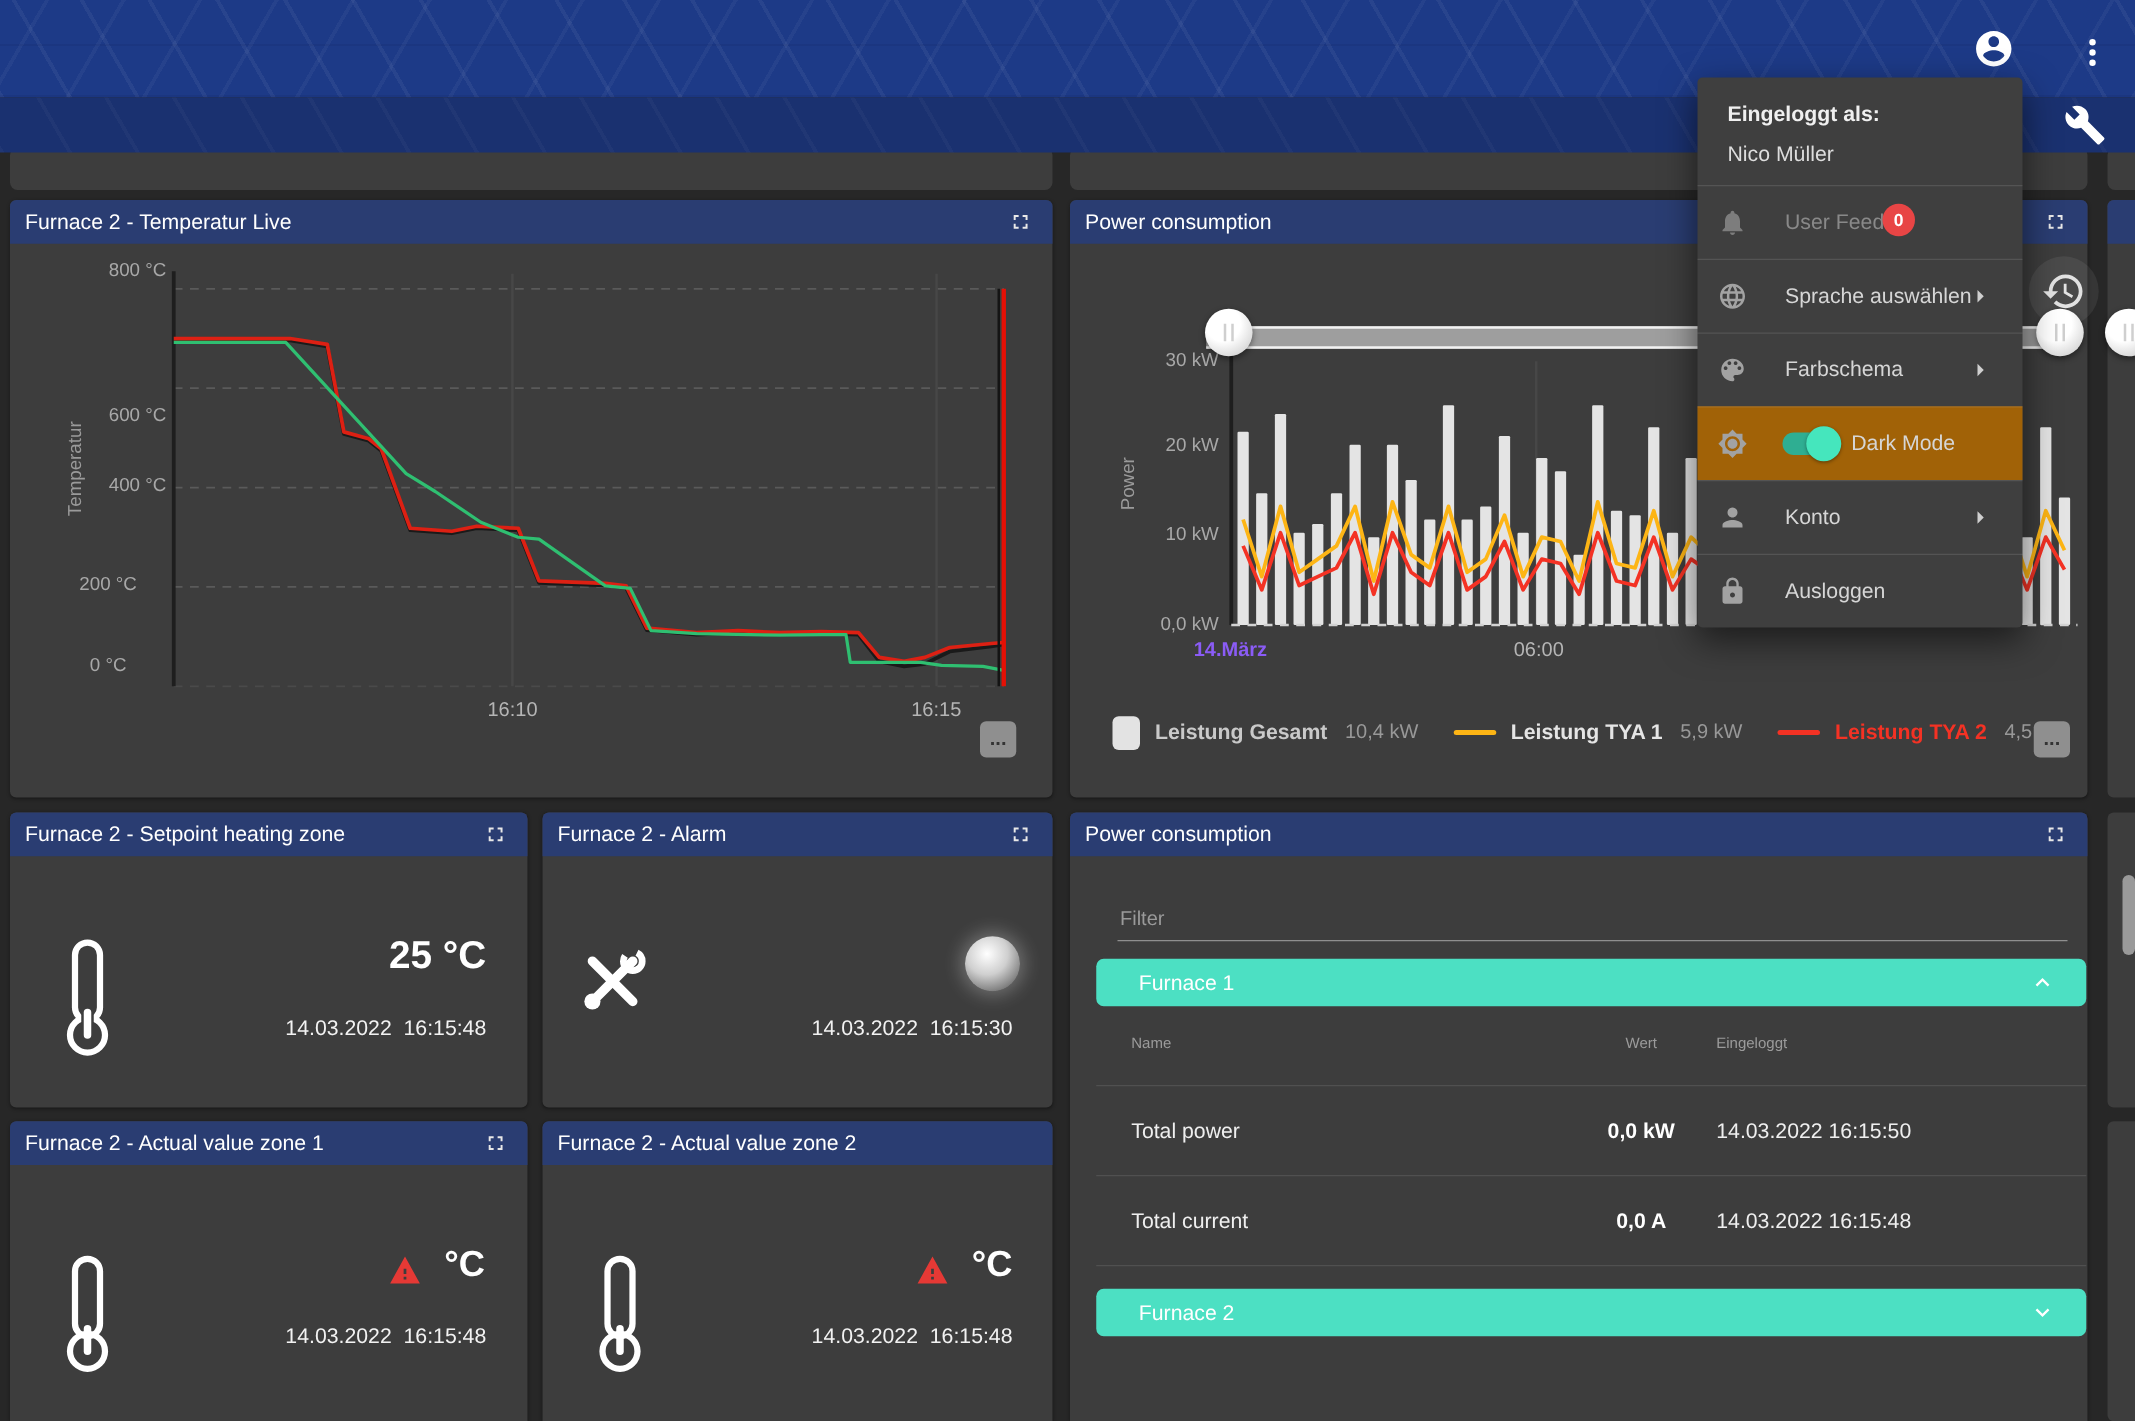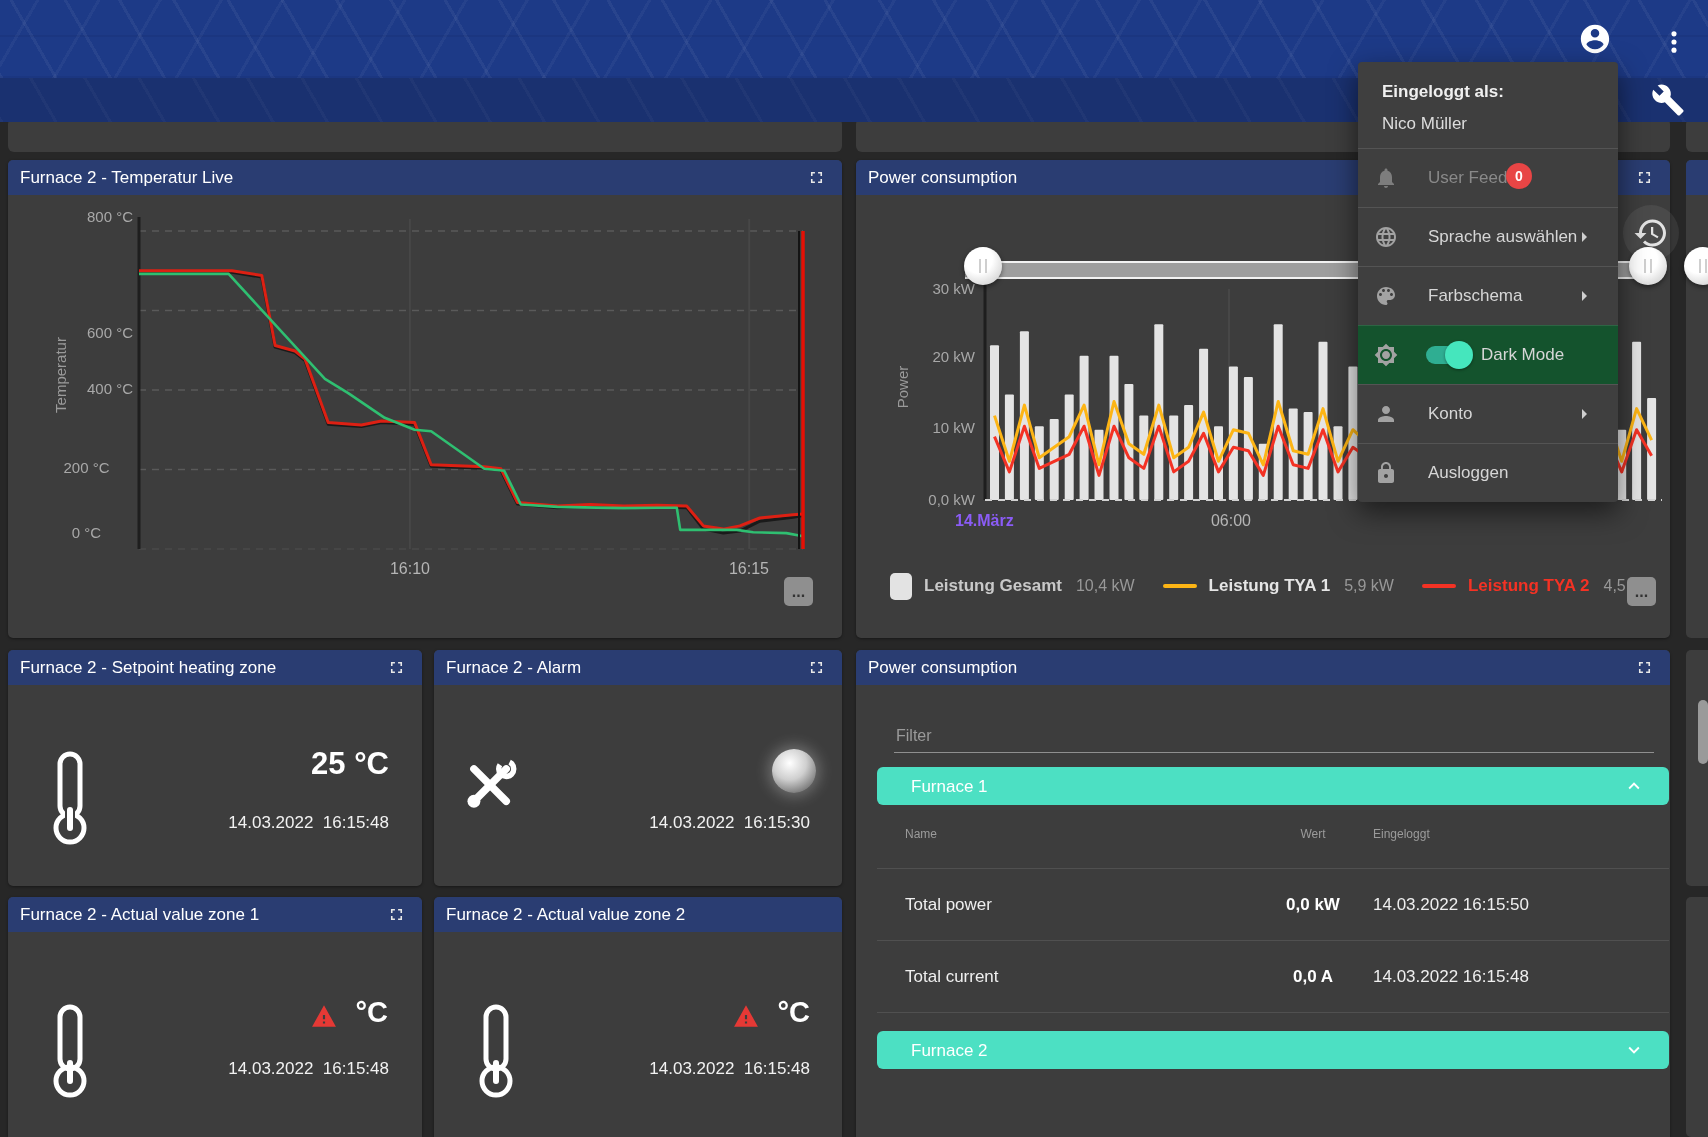--- a/index.html
+++ b/index.html
@@ -37,21 +37,21 @@
   .lg-line{width:34px;height:4px;border-radius:2px;margin-right:12px;}
   .lg-label{font-size:17px;font-weight:bold;margin-right:14px;white-space:nowrap;}
   .lg-value{font-size:16px;color:#989898;white-space:nowrap;}
   
   #user-menu{position:absolute;left:1358px;top:62px;width:260px;background:#3f3f3f;border-radius:4px;
     box-shadow:0 10px 28px rgba(0,0,0,.55);z-index:10;}
   .um-head{padding:20px 0 14px 24px;}
   .um-logged{color:#f0f0f0;font-size:17px;font-weight:bold;margin-bottom:12px;}
   .um-name{color:#dddddd;font-size:17px;}
   .menu-item{position:relative;height:58px;border-top:1px solid rgba(255,255,255,.11);display:flex;align-items:center;cursor:pointer;}
-  .menu-item.hl{background:#14532d;}
+  .menu-item.hl{background:#a16207;}
   .mi-icon{position:absolute;left:16px;top:17px;width:24px;height:24px;}
   .mi-label{position:absolute;left:70px;top:0;line-height:58px;font-size:17px;color:#d6d6d6;white-space:nowrap;}
   .menu-item.dis .mi-label{color:#898989;}
   .mi-chev{position:absolute;right:22px;top:17px;width:24px;height:24px;}
   .badge{position:absolute;left:148px;top:14px;width:26px;height:26px;border-radius:50%;background:#e84545;
     color:#fff;font-size:14px;font-weight:bold;text-align:center;line-height:26px;}
   .toggle{position:absolute;left:68px;top:20px;width:44px;height:18px;border-radius:9px;background:#2fae92;cursor:pointer;}
   .toggle .knob{position:absolute;right:-3px;top:-5px;width:28px;height:28px;border-radius:50%;background:#45e6bd;box-shadow:0 1px 3px rgba(0,0,0,.4);}
   
   .histwrap{position:absolute;left:1623px;top:205px;width:56px;height:56px;border-radius:50%;background:rgba(255,255,255,.07);z-index:2;}

